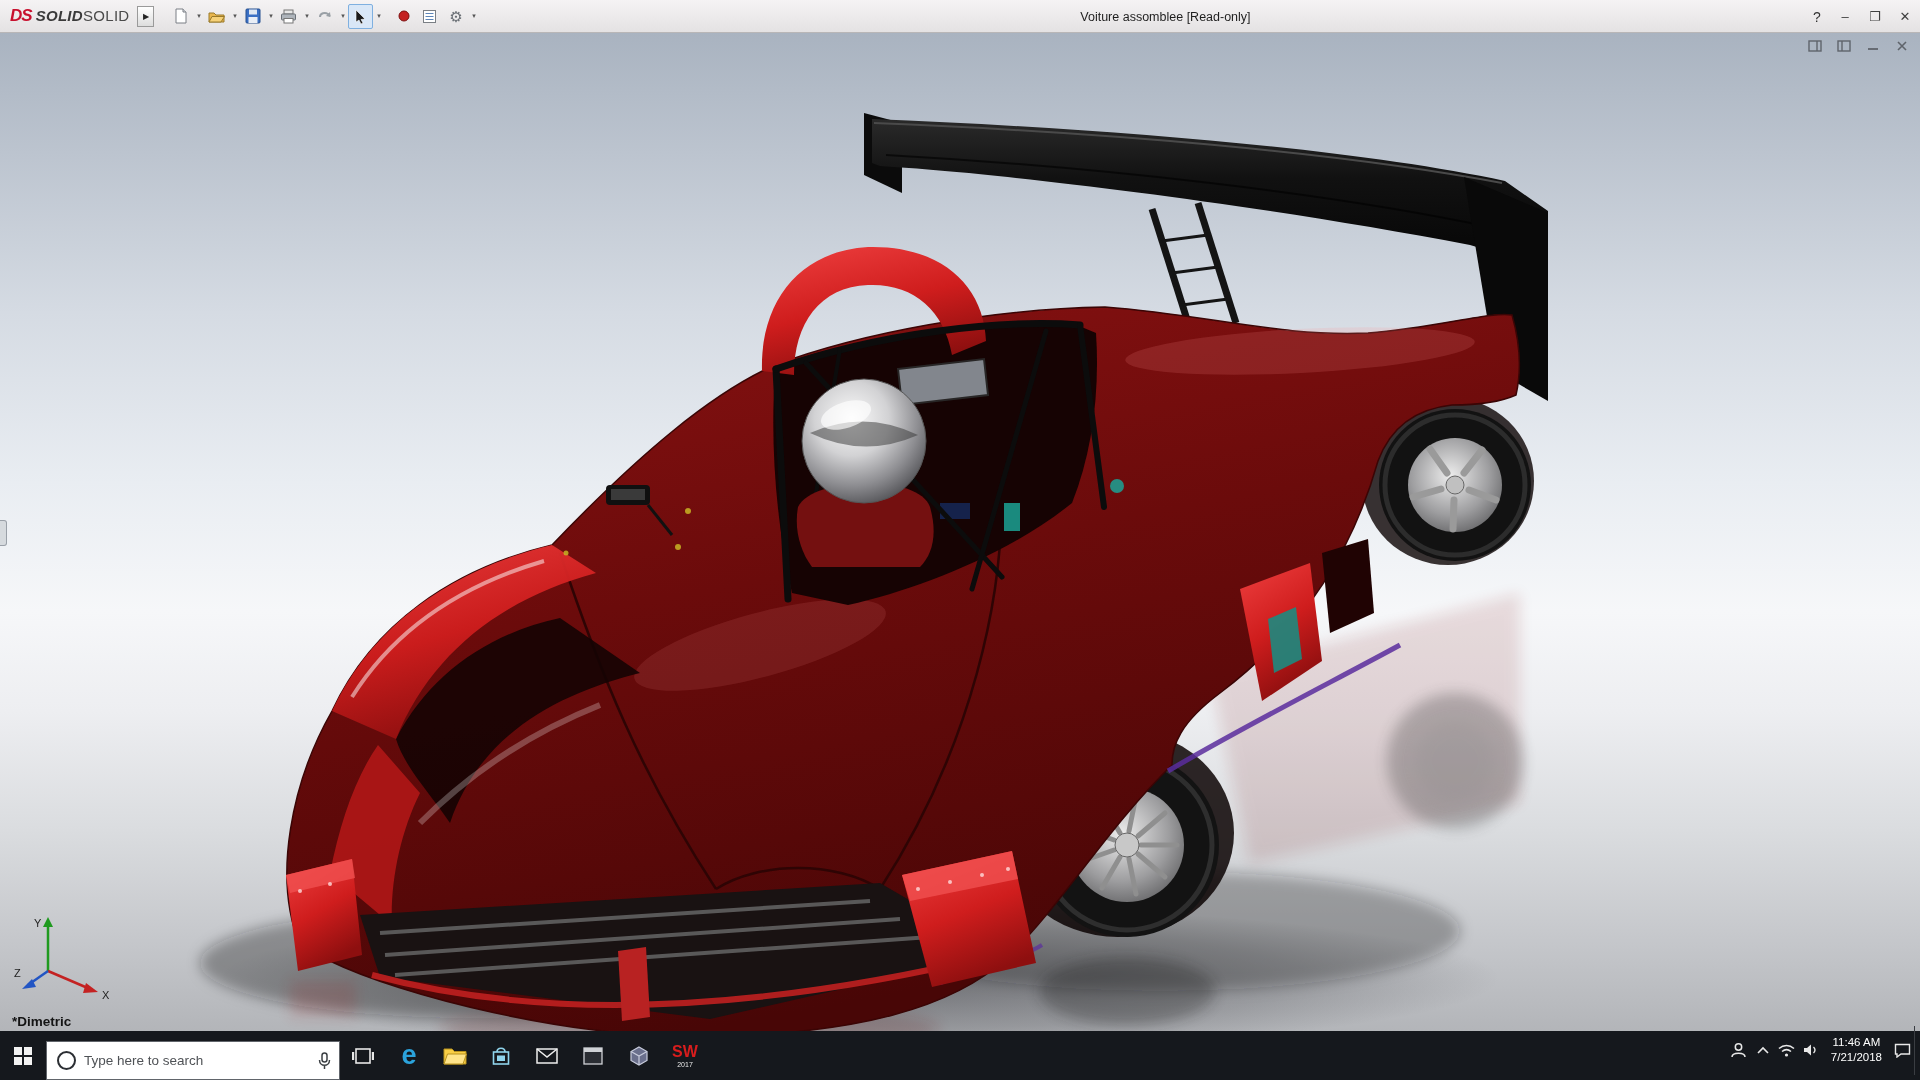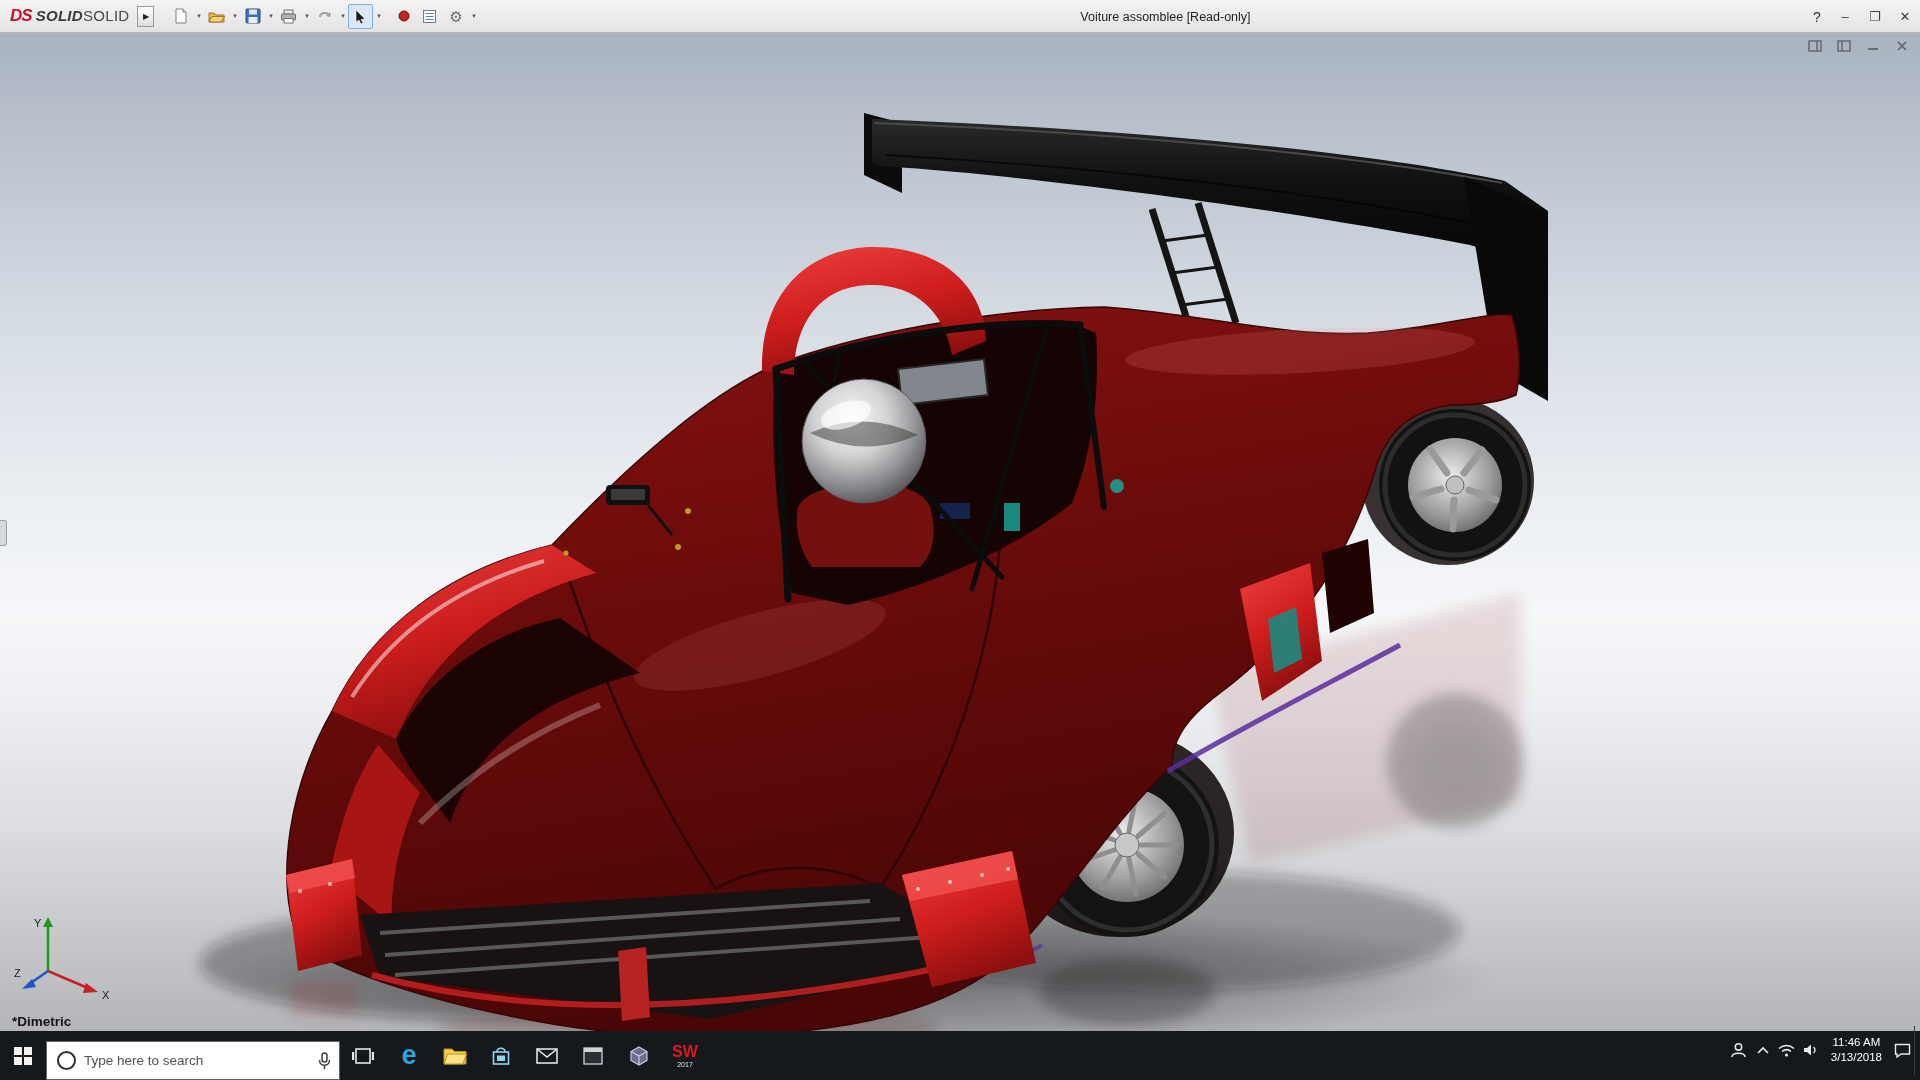--- a/index.html
+++ b/index.html
@@ -480,21 +480,21 @@
         </svg>
       </div>
       <div class="tray-ic">
         <svg width="16" height="14">
           <polygon points="1,5 4,5 8,1.5 8,12.5 4,9 1,9" fill="#e8e8e8"></polygon>
           <path d="M10.5 4 C12.5 5.8 12.5 8.2 10.5 10" fill="none" stroke="#e8e8e8" stroke-width="1.4"></path>
         </svg>
       </div>
       <div class="clock">
         <div>11:46 AM</div>
-        <div>3/13/2018</div>
+        <div>7/21/2018</div>
       </div>
       <div class="tray-ic">
         <svg width="17" height="15">
           <path d="M1.5 1.5 L15.5 1.5 L15.5 11 L7 11 L3 14 L3 11 L1.5 11 Z" fill="none" stroke="#e8e8e8" stroke-width="1.4"></path>
         </svg>
       </div>
       <div class="show-desktop"></div>
     </div>
   </footer>
 

